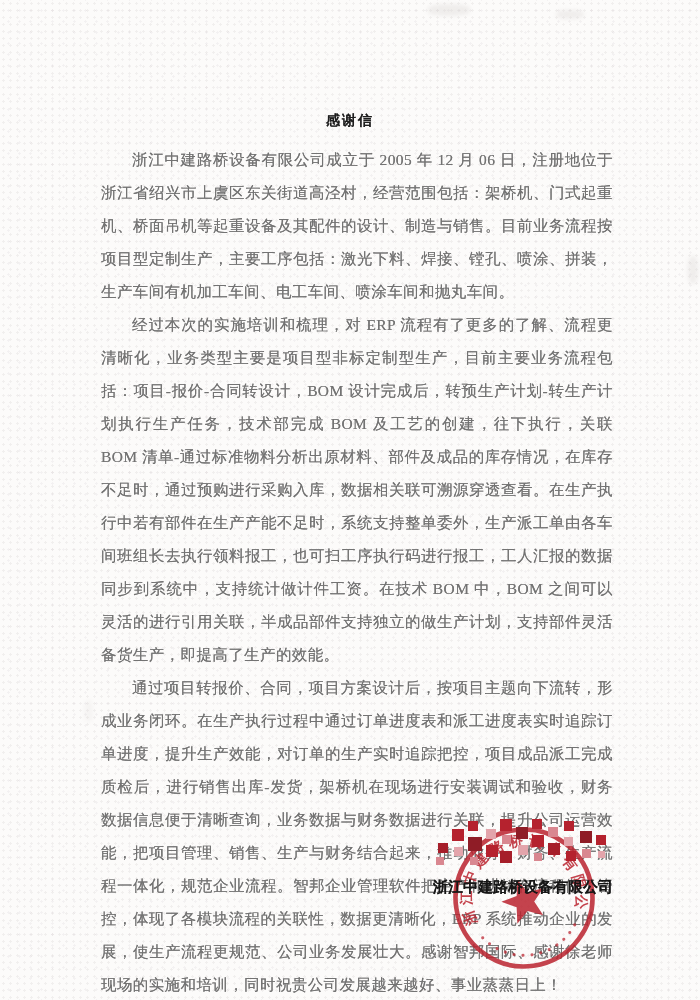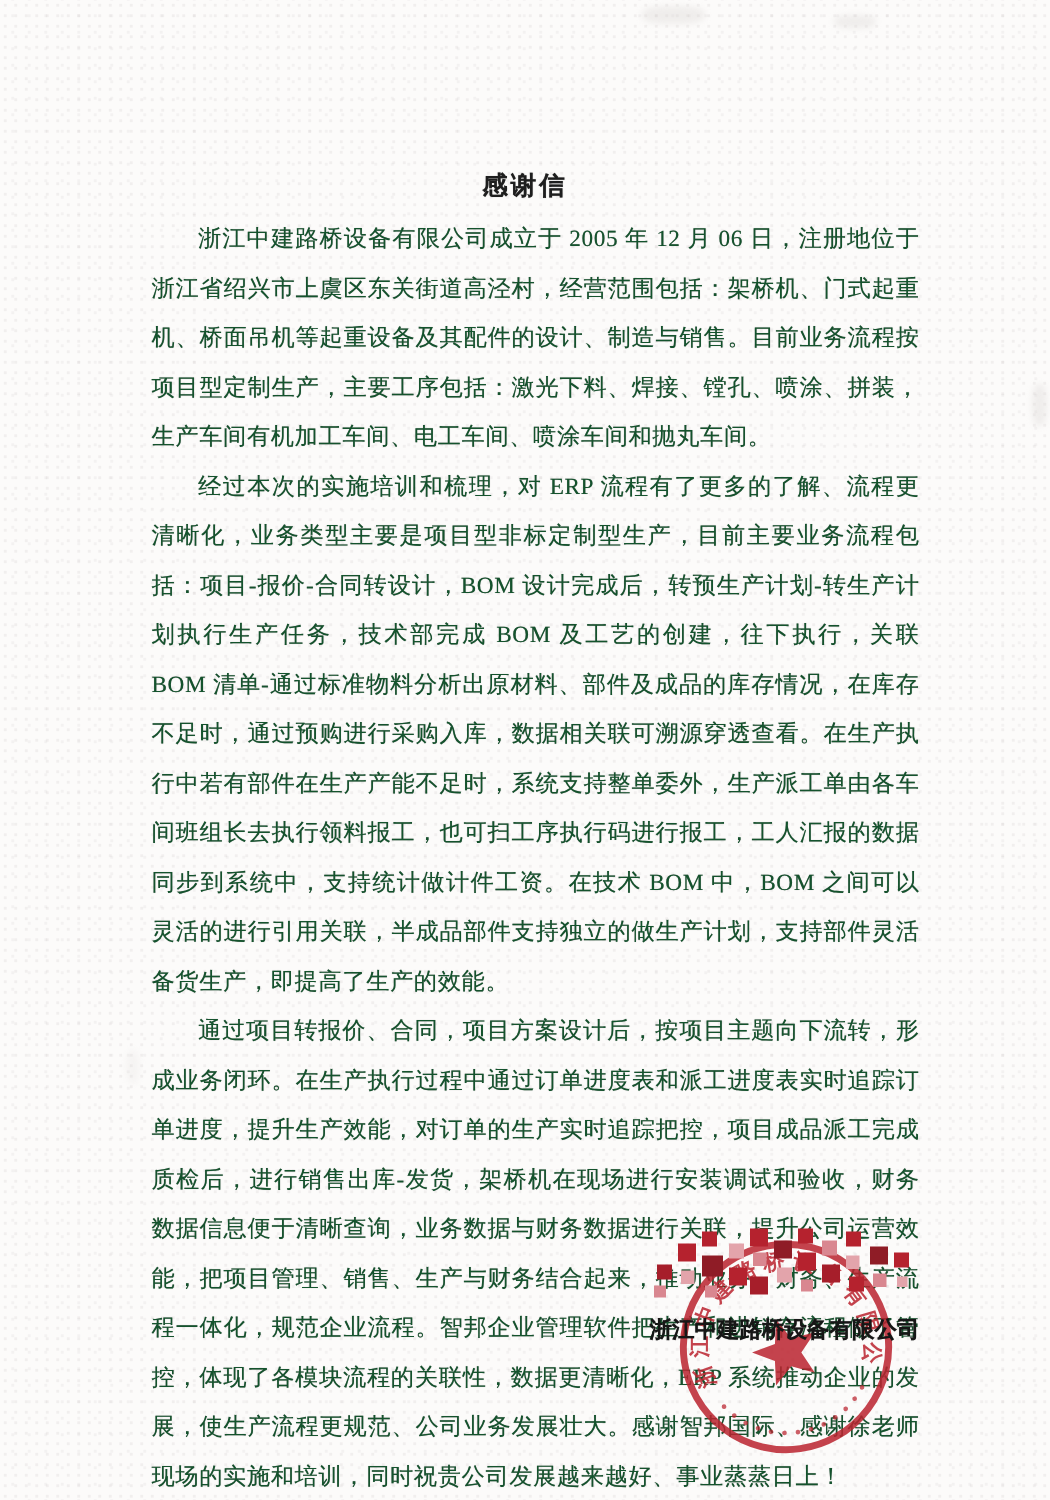--- a/index.html
+++ b/index.html
@@ -19,35 +19,35 @@
       radial-gradient(rgba(185,175,175,.16) 1px, transparent 1.1px),
       radial-gradient(rgba(170,160,165,.10) 1px, transparent 1.2px);
     background-size:7px 7px, 11px 11px;
     background-position:0 0, 3px 5px;
     pointer-events:none;
   }
   .smudge{position:absolute;background:#d8d4d2;border-radius:40%;filter:blur(2px);opacity:.35;}
   .title{
     position:absolute;top:112px;left:0;width:700px;
     text-align:center;
-    font-size:17px;font-weight:bold;letter-spacing:2px;
+    font-size:14px;font-weight:bold;letter-spacing:2px;
     color:#1e1e1e;
     text-shadow:0 0 .5px rgba(0,0,0,.55);
   }
   .body{
     position:absolute;left:101px;top:143px;width:512px;
   }
   .para{
     margin:0;
     text-indent:2em;
     text-align:justify;
     font-size:15.5px;
     line-height:33px;
     letter-spacing:.4px;
-    color:#14532d;
+    color:#737373;
     text-shadow:0 0 .45px rgba(20,20,20,.5);
   }
   .sig{
     position:absolute;top:871px;left:408px;width:230px;
     text-align:center;
     font-size:15px;font-weight:bold;
     line-height:33px;
     color:#161616;
     text-shadow:0 0 .5px rgba(0,0,0,.6);
     z-index:5;

